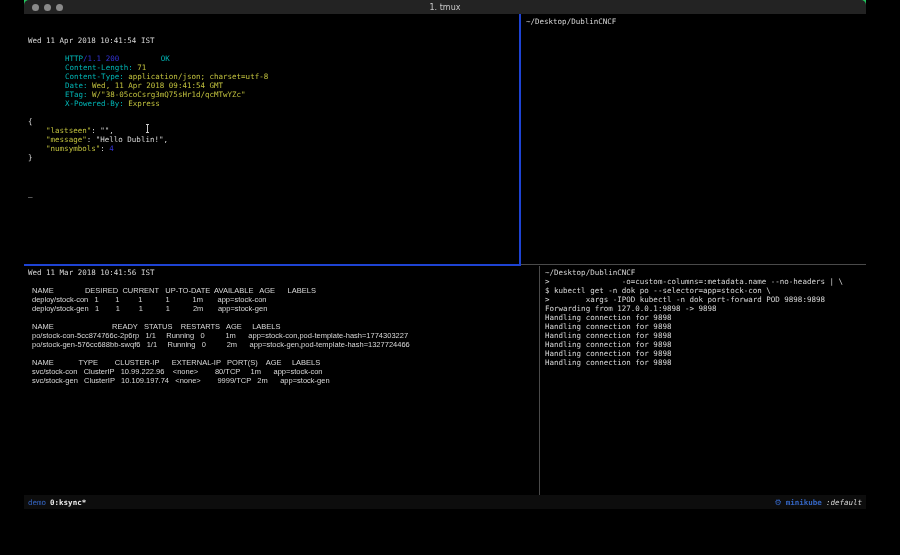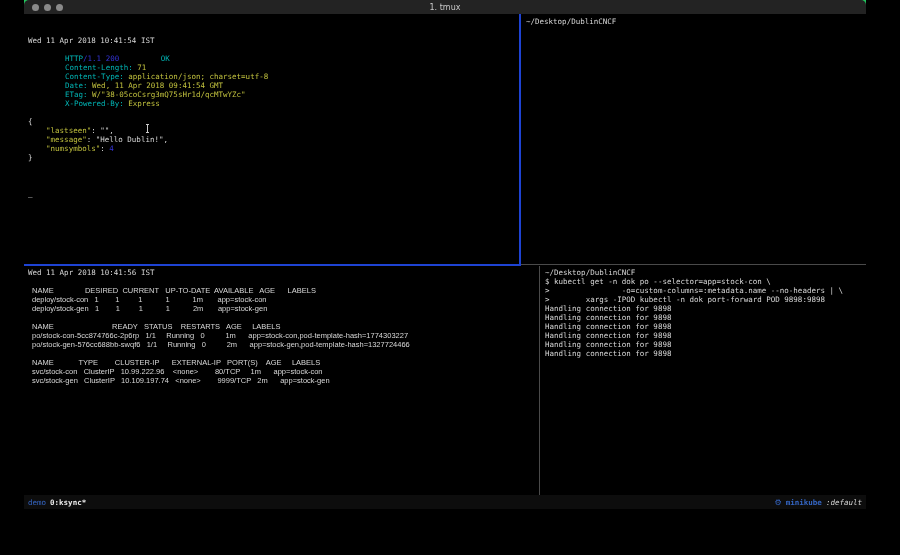--- a/index.html
+++ b/index.html
@@ -78,37 +78,38 @@
     <div class="pane pane-tr">
         <div class="line">~/Desktop/DublinCNCF</div>
       </div>
 
     <div class="vb-blue"></div>
     <div class="hb-blue"></div>
     <div class="hb-gray"></div>
     <div class="vb-gray"></div>
 
     <div class="pane pane-bl">
-      <div class="line">Wed 11 Apr 2018 10:41:56 IST</div>
+      <div class="line">Wed 11 Mar 2018 10:41:56 IST</div>
       <pre class="tbl">NAME               DESIRED  CURRENT   UP-TO-DATE  AVAILABLE   AGE      LABELS
 deploy/stock-con   1        1         1           1           1m       app=stock-con
 deploy/stock-gen   1        1         1           1           2m       app=stock-gen</pre>
       <pre class="tbl">NAME                            READY   STATUS    RESTARTS   AGE     LABELS
 po/stock-con-5cc874766c-2p6rp   1/1     Running   0          1m      app=stock-con,pod-template-hash=1774303227
 po/stock-gen-576cc688bb-swqf6   1/1     Running   0          2m      app=stock-gen,pod-template-hash=1327724466</pre>
       <pre class="tbl">NAME            TYPE        CLUSTER-IP      EXTERNAL-IP   PORT(S)    AGE     LABELS
 svc/stock-con   ClusterIP   10.99.222.96    &lt;none&gt;        80/TCP     1m      app=stock-con
 svc/stock-gen   ClusterIP   10.109.197.74   &lt;none&gt;        9999/TCP   2m      app=stock-gen</pre>
     </div>
 
     <div class="pane pane-br">
         <div class="line">~/Desktop/DublinCNCF</div>
+        <div class="line">&gt;                -o=custom-columns=:metadata.name --no-headers | \</div>
         <div class="line">$ kubectl get -n dok po --selector=app=stock-con \</div>
-        <div class="line">&gt;                -o=custom-columns=:metadata.name --no-headers | \</div>
         <div class="line">&gt;        xargs -IPOD kubectl -n dok port-forward POD 9898:9898</div>
+        <div class="line">Forwarding from 127.0.0.1:9898 -&gt; 9898</div>
         <div class="line">Handling connection for 9898</div>
         <div class="line">Handling connection for 9898</div>
         <div class="line">Handling connection for 9898</div>
         <div class="line">Handling connection for 9898</div>
         <div class="line">Handling connection for 9898</div>
         <div class="line">Handling connection for 9898</div>
       </div>
 
     <div class="ibeam">
         <i></i>

